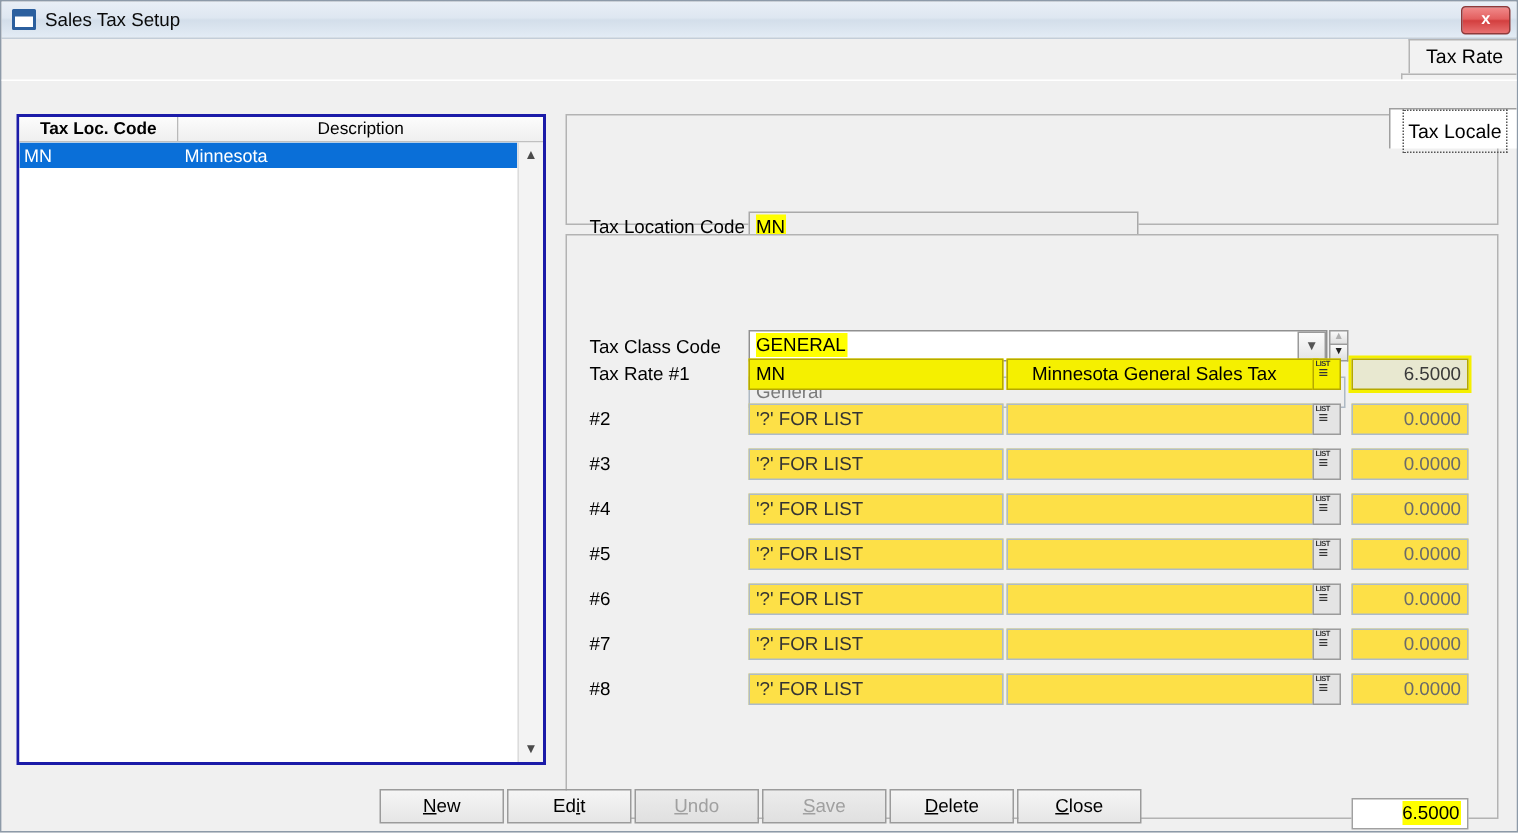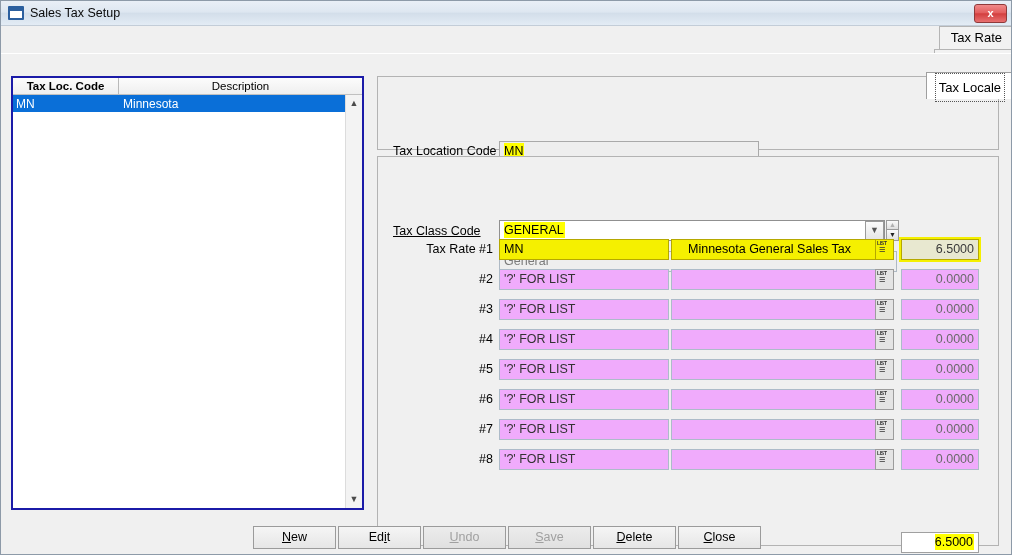--- a/index.html
+++ b/index.html
@@ -224,41 +224,40 @@
   }
   #gb-location { left: 376px; top: 22px; width: 622px; height: 74px; }
   #gb-class    { left: 376px; top: 102px; width: 622px; height: 390px; }
 
   
   .fld-label {
     position: absolute;
     font-size: 12.5px;
     color: #000;
     white-space: nowrap;
-    text-decoration: underline;
   }
   .fld {
     position: absolute;
     box-sizing: border-box;
     font-size: 12.5px;
     line-height: 19px;
     height: 21px;
     padding: 0 4px;
     white-space: nowrap;
     overflow: hidden;
   }
   
   .fld.readonly {
     background: #eeeeee;
     border: 1px solid #a9a9a9;
     color: #1a1a1a;
   }
   
   .fld.dim {
-    background: #f0abfc;
+    background: #fde047;
     border: 1px solid #adbbc9;
     color: #6a6a6a;
   }
   .fld.yellowbox {
     background: #f5f000;
     border: 1px solid #b5a800;
     color: #000;
   }
   .hl {
     background: #ffff00;
@@ -319,21 +318,20 @@
   #fld-class-desc {
     left: 498px; top: 197px; width: 398px;
     background: #eeeeee;
     border: 1px solid #aeb9c4;
   }
 
   
   .rate-label {
     position: absolute;
     font-size: 12.5px;
-    text-align: right;
     white-space: nowrap;
   }
   .rate-code {
     position: absolute;
     left: 498px;
     width: 170px;
   }
   .rate-desc {
     position: absolute;
     left: 670px;

